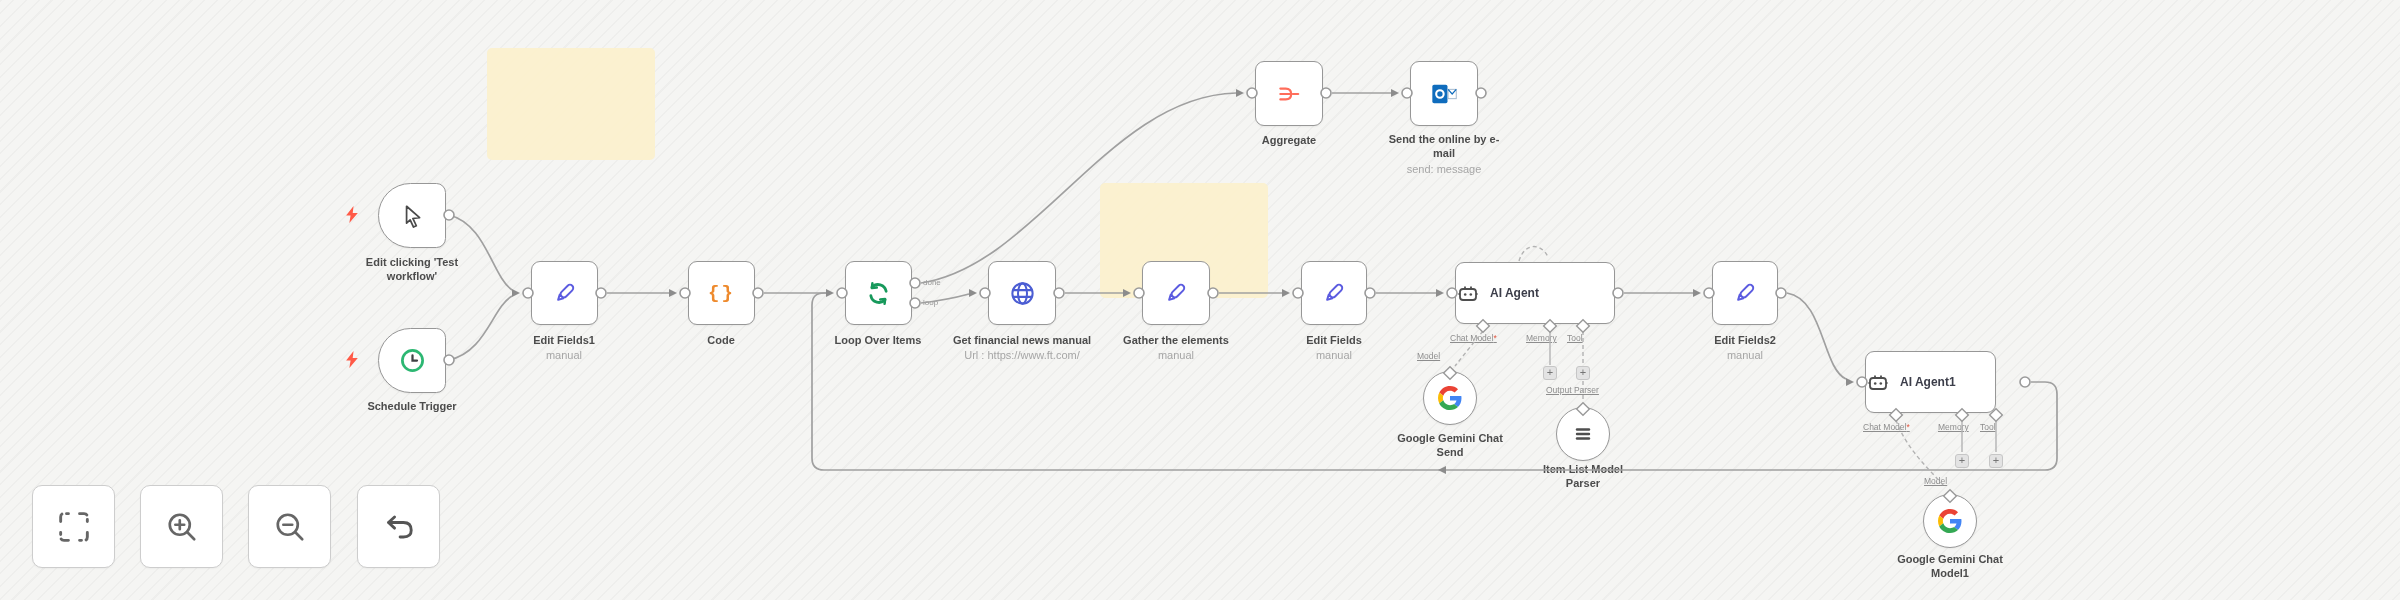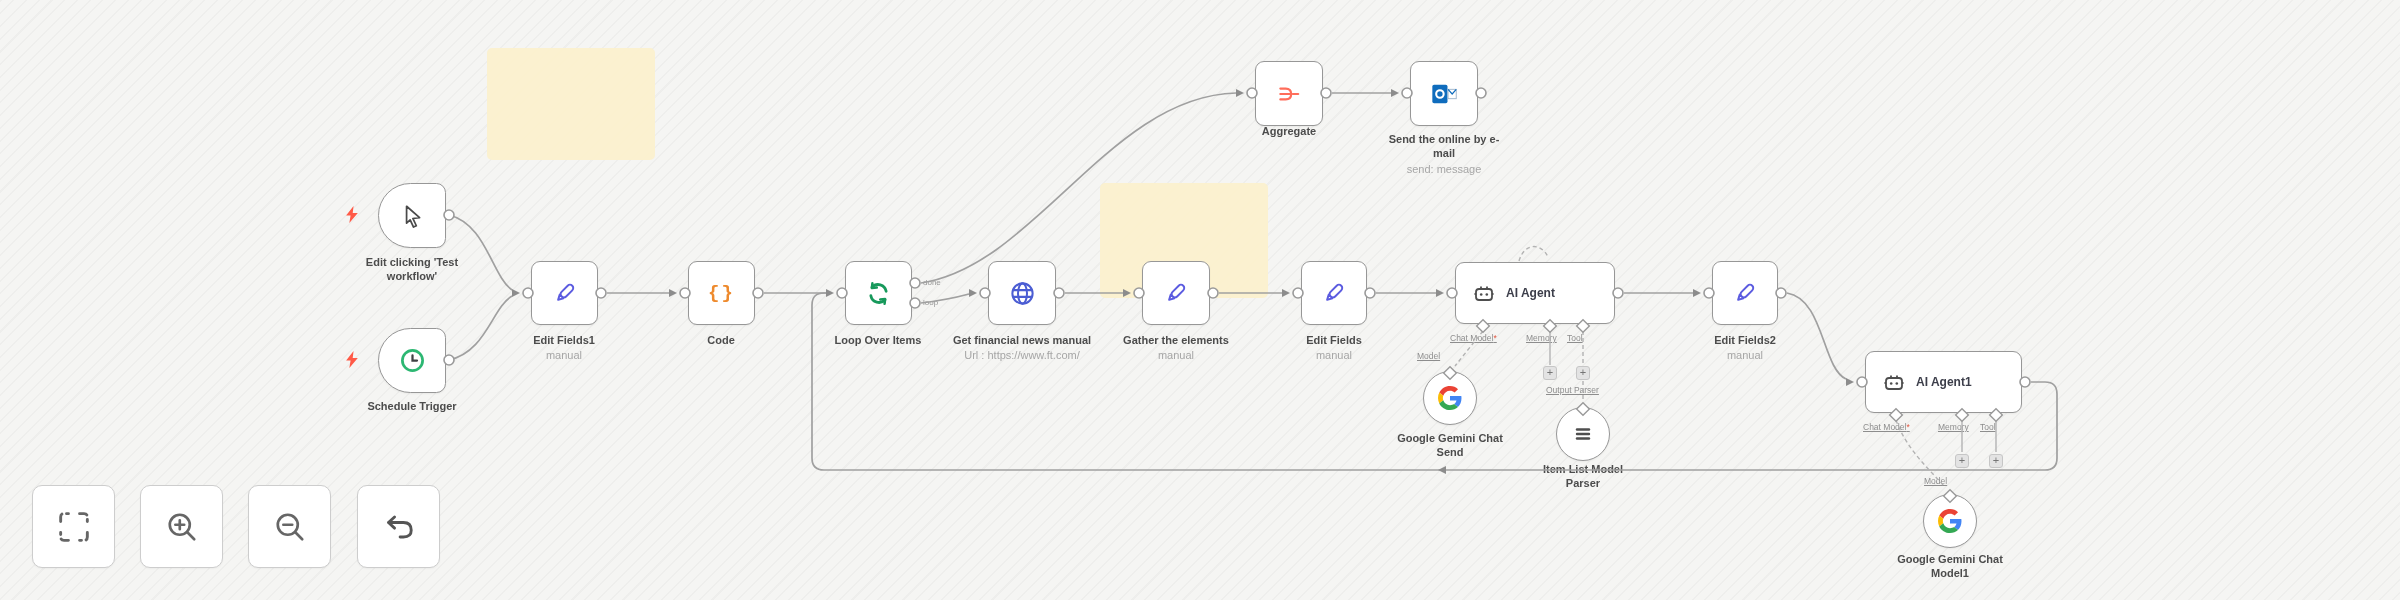--- a/index.html
+++ b/index.html
@@ -10,21 +10,21 @@
     background-color:#f5f5f3;
     background-image:repeating-linear-gradient(135deg,rgba(130,130,130,0.06) 0px,rgba(130,130,130,0.06) 1.5px,transparent 1.5px,transparent 9px);
   }
   .sticky{position:absolute;background:#FBF0CD;border-radius:5px;z-index:1;opacity:.95;}
   .node{
     position:absolute;background:#fff;border:1.6px solid #979797;border-radius:9px;
     display:flex;align-items:center;justify-content:center;z-index:2;
     box-shadow:0 1px 2px rgba(0,0,0,0.05);
   }
   .node.trigger{border-radius:34px 10px 10px 34px;}
-  .node.wide{justify-content:flex-start;padding-left:16px;gap:10px;}
+  .node.wide{justify-content:flex-start;gap:10px;}
   .node.circle{border-radius:50%;}
   .agent-title{font-size:12px;font-weight:700;color:#3c3e4a;}
   .nlabelw{position:absolute;text-align:center;z-index:2;}
   .nlabel{font-size:11px;font-weight:600;color:#4c4c4c;line-height:1.3;}
   .nsub{font-size:11px;color:#a6a6a6;margin-top:2px;line-height:1.2;}
   .plabel{position:absolute;font-size:8.5px;color:#8d8d8d;text-align:left;z-index:2;line-height:1.1;white-space:nowrap;text-decoration:underline;}
   .elabel{position:absolute;font-size:8px;color:#979797;z-index:2;line-height:1;}
   .req{color:#e0543e;}
   .code-ic{font-family:"Liberation Mono",monospace;font-size:19px;font-weight:700;color:#ee8a2d;letter-spacing:2px;}
   .plus-btn{
@@ -174,21 +174,21 @@
           <rect x="9" y="2.5" width="6" height="14" rx="3" fill="#fff" stroke="#5b5be0" stroke-width="1.8"></rect>
           <path d="M9.6 16.5 L12 21 L14.4 16.5 Z" fill="#fff" stroke="#5b5be0" stroke-width="1.8" stroke-linejoin="round"></path>
         </g>
       </svg>
   </div>
   <div class="nlabelw" style="left:1700px;top:333px;width:90px">
     <div class="nlabel">Edit Fields2</div>
     <div class="nsub">manual</div>
   </div>
 
-  <div class="node wide" style="left:1865px;top:351px;width:157px;height:62px">
+  <div class="node wide" style="left:1865px;top:351px;width:131px;height:62px">
     <svg width="24" height="24" viewBox="0 0 24 24">
       <g fill="none" stroke="#4e4e4e" stroke-width="1.8">
         <rect x="4" y="8" width="16" height="11" rx="3"></rect>
         <path d="M9 8 V5.5 M15 8 V5.5"></path>
         <path d="M4 13 H2.5 M20 13 H21.5"></path>
       </g>
       <circle cx="9.2" cy="13.5" r="1.3" fill="#4e4e4e"></circle>
         <circle cx="14.8" cy="13.5" r="1.3" fill="#4e4e4e"></circle>
     </svg>
     <span class="agent-title">AI Agent1</span>
@@ -203,21 +203,21 @@
   <div class="node" style="left:1255px;top:61px;width:68px;height:65px">
     <svg width="26" height="26" viewBox="0 0 24 24">
       <g fill="none" stroke="#ff6d5a" stroke-width="2" stroke-linecap="round">
         <path d="M4 7 H9 Q14 7 14 12"></path>
         <path d="M4 17 H9 Q14 17 14 12"></path>
         <path d="M4 12 H14"></path>
         <path d="M15.5 12 H20.5"></path>
       </g>
     </svg>
   </div>
-  <div class="nlabelw" style="left:1239px;top:124px;width:100px">
+  <div class="nlabelw" style="left:1239px;top:133px;width:100px">
     <div class="nlabel">Aggregate</div>
   </div>
 
   <div class="node" style="left:1410px;top:61px;width:68px;height:65px">
     <svg width="28" height="28" viewBox="0 0 24 24">
       <rect x="2" y="4" width="13" height="16" rx="1.5" fill="#0f6cbd"></rect>
       <circle cx="8.5" cy="12" r="3.2" fill="none" stroke="#fff" stroke-width="1.8"></circle>
       <rect x="15.5" y="8" width="7" height="8" fill="#fff" stroke="#9fb6cc" stroke-width="0.8"></rect>
       <path d="M15.5 8 L19 12 L22.5 8" fill="none" stroke="#0f6cbd" stroke-width="1"></path>
     </svg>

